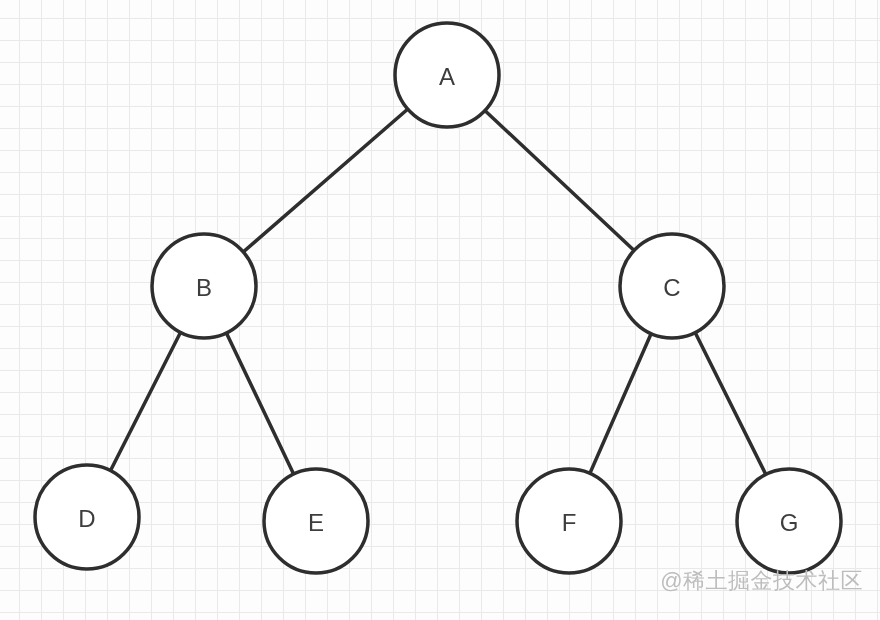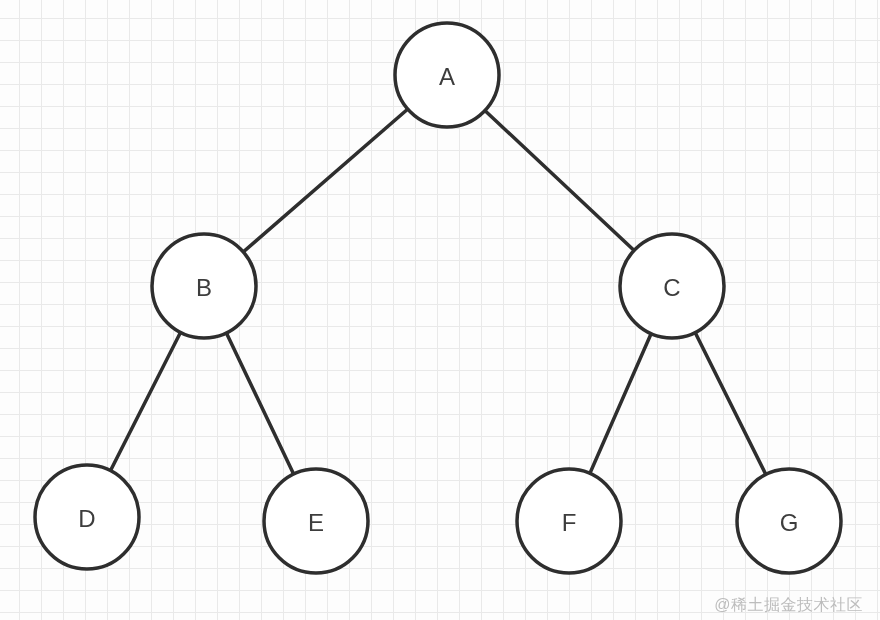--- a/index.html
+++ b/index.html
@@ -37,22 +37,22 @@
   }
   .tree-svg text {
     font-family: "Liberation Sans", sans-serif;
     font-size: 24px;
     text-anchor: middle;
     dominant-baseline: central;
   }
   .watermark {
     position: absolute;
     right: 17px;
-    bottom: 4px;
-    font-size: 16px;
+    bottom: 24px;
+    font-size: 22px;
     letter-spacing: 0.5px;
     color: #bdbdbd;
     user-select: none;
     white-space: nowrap;
   }
 </style>
 </head>
 <body>
 
 <div class="canvas" style="background-color: rgb(253, 253, 253); background-image: linear-gradient(to right, rgb(233, 233, 233) 1px, transparent 1px), linear-gradient(rgb(233, 233, 233) 1px, transparent 1px); background-size: 22px 22px;">

